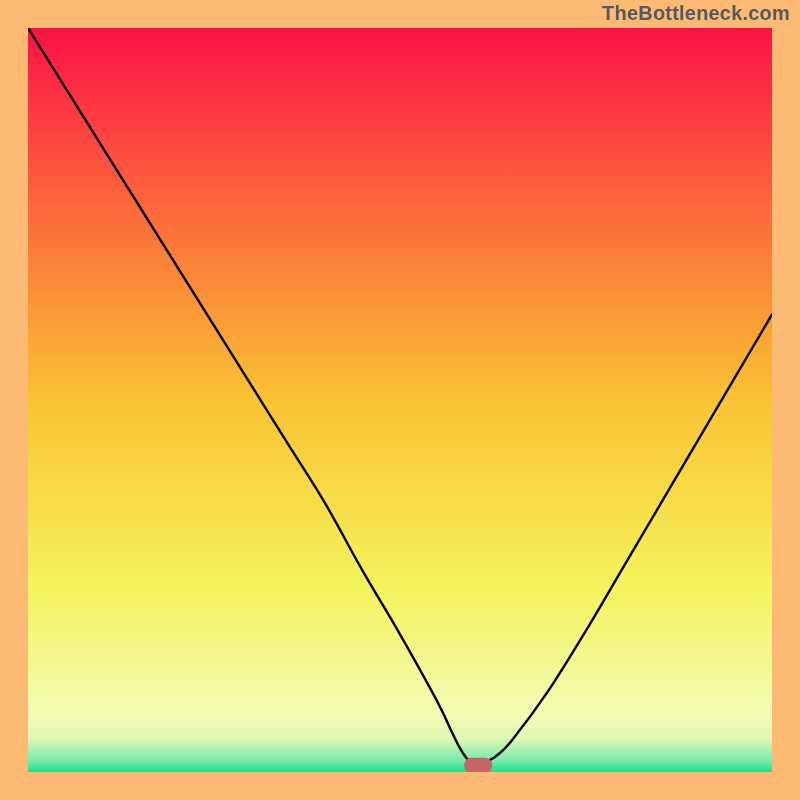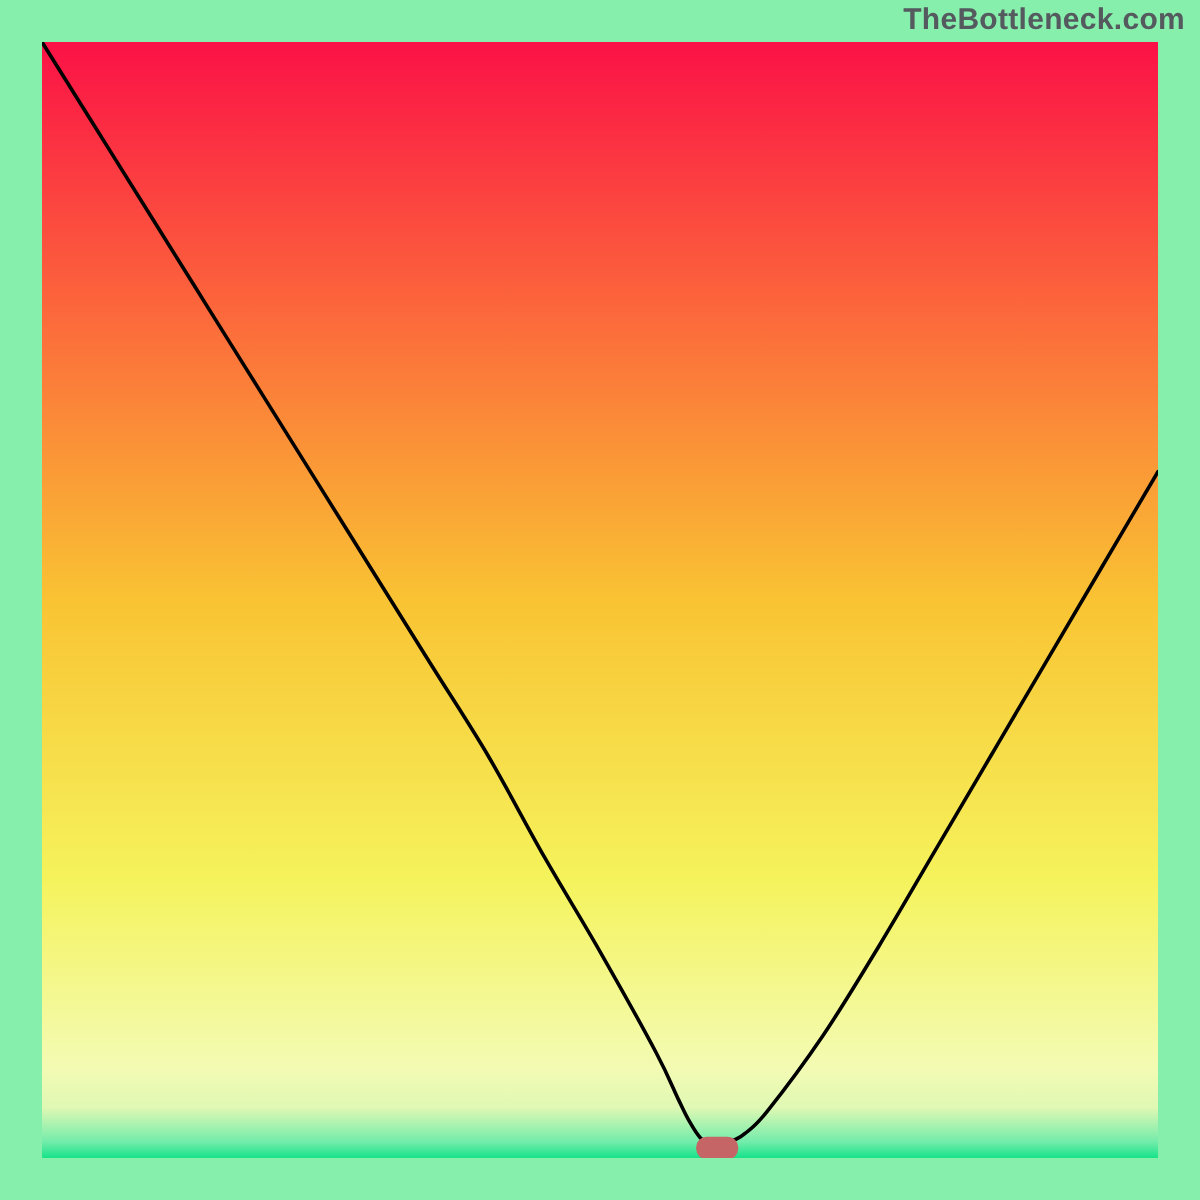--- a/index.html
+++ b/index.html
@@ -9,21 +9,21 @@
     height: 800px;
     background: #000;
     overflow: hidden;
     font-family: Arial, Helvetica, sans-serif;
   }
   .frame {
     position: absolute;
     top: 0; left: 0;
     width: 800px;
     height: 800px;
-    background: #86efac;
+    background: #fdba74;
   }
   .plot {
     position: absolute;
     top: 28px;
     left: 28px;
     width: 744px;
     height: 744px;
     overflow: hidden;
   }
   .attribution {

